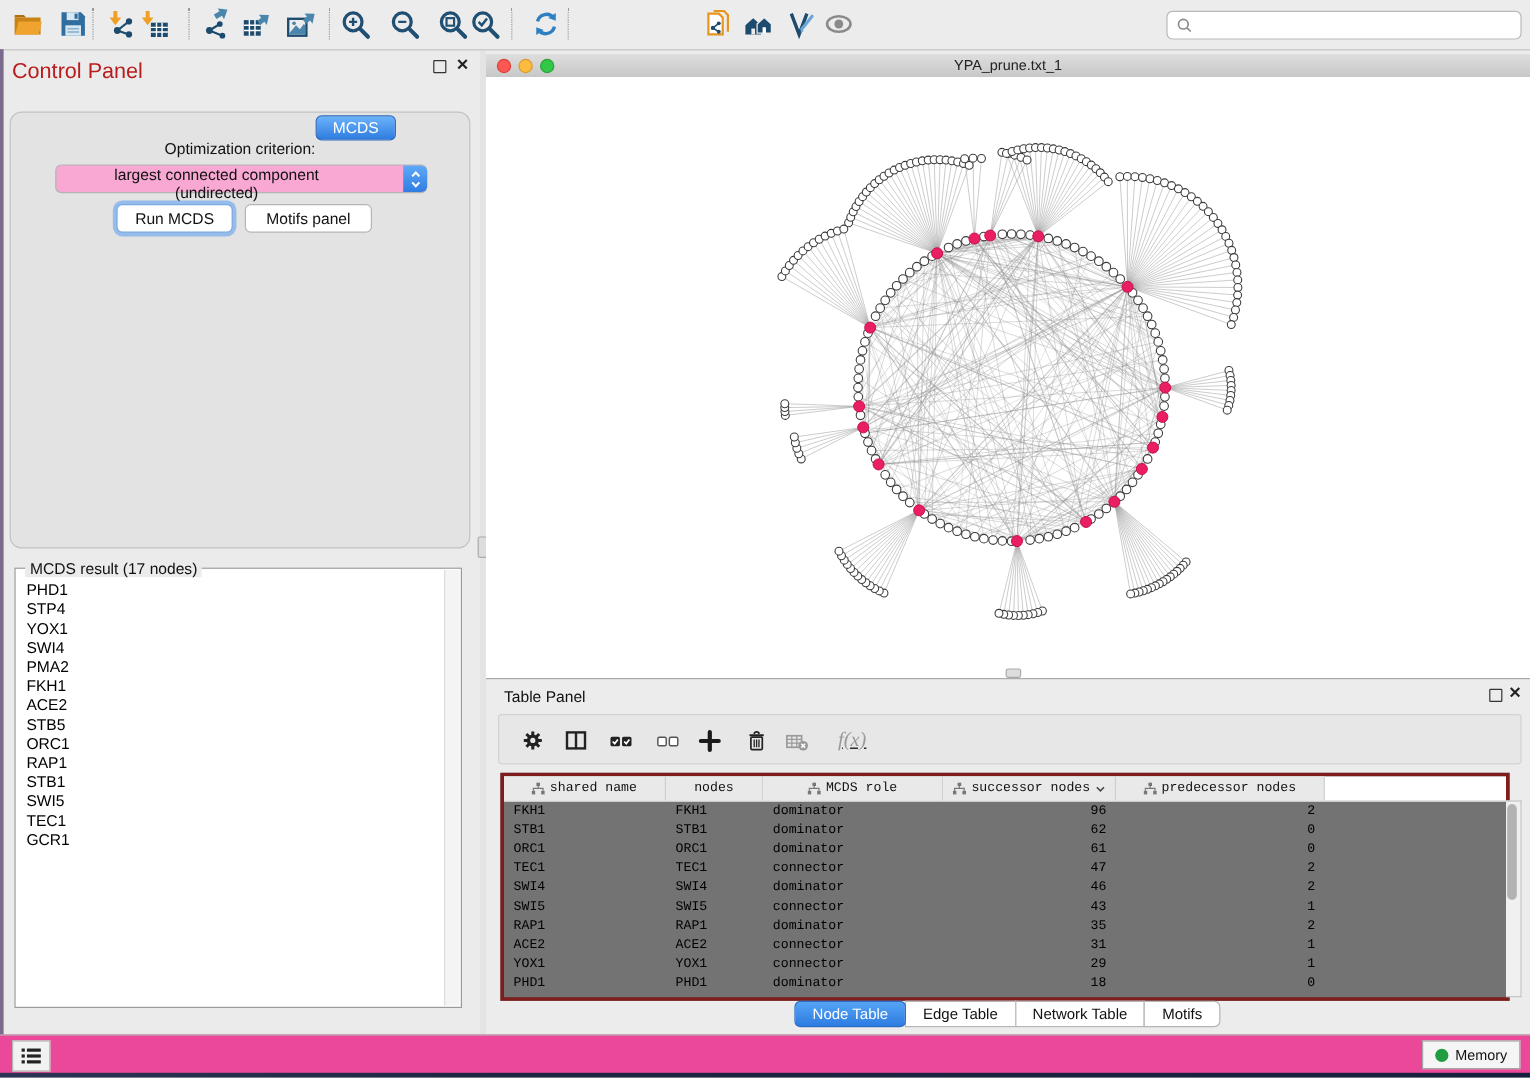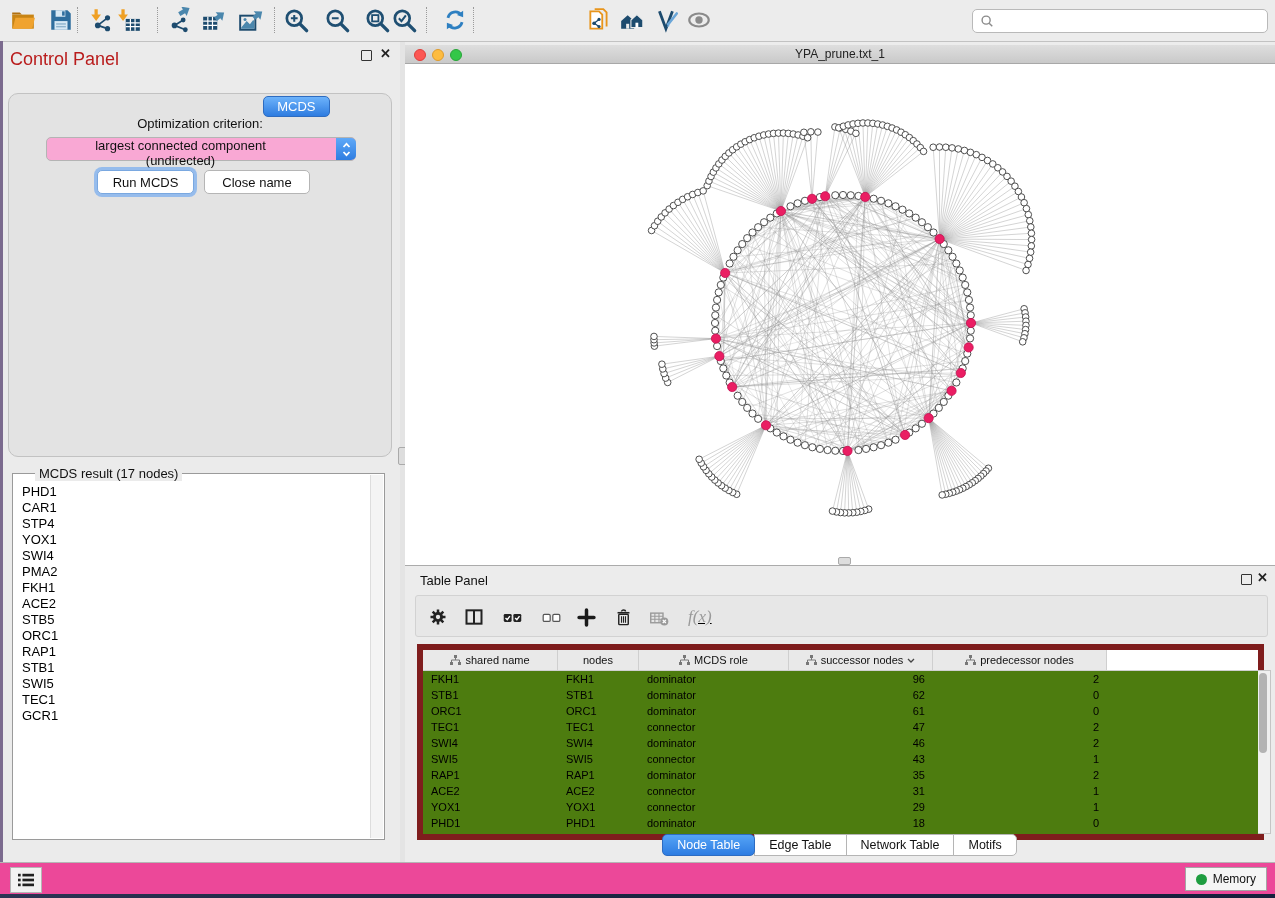--- a/index.html
+++ b/index.html
@@ -32,44 +32,44 @@
   .cbody{position:absolute;left:8px;top:52px;width:382px;height:362px;background:#e3e3e3;border:1px solid #c2c2c2;border-radius:10px;}
   .opt-label{position:absolute;left:0;top:22px;width:100%;text-align:center;font-size:13px;color:#111;}
   .selbox{position:absolute;left:37px;top:43px;width:308px;height:22px;background:#f9a8d4;border:1px solid #b4b4b4;border-radius:5px;display:flex;gap:36px;}
   .selbox .val{flex:1;text-align:center;font-size:13px;color:#111;padding-left:14px;}
   .stepper{width:20px;height:22px;margin-right:-1px;border-radius:0 5px 5px 0;background:linear-gradient(#5fa9f8,#2f7de1);display:flex;align-items:center;justify-content:center;}
   .btnrow{position:absolute;left:0;top:76px;width:100%;height:20px;}
   .pbtn{position:absolute;height:22px;background:#fff;border:1px solid #b5b5b5;border-radius:5px;font-size:13px;color:#111;
         display:flex;align-items:center;justify-content:center;}
   .pbtn.focus{box-shadow:0 0 0 3px rgba(98,162,242,.6);border-color:#7aa8e0;}
   .fieldset{position:absolute;left:12px;top:432px;width:371px;height:365px;background:#fff;border:1px solid #9a9a9a;}
-  .legend{position:absolute;left:8px;top:-8px;background:#ebebeb;padding:0 4px;font-size:13px;color:#111;margin-left:14px;}
+  .legend{position:absolute;left:8px;top:-8px;background:#ebebeb;padding:0 4px;font-size:13px;color:#111;}
   .mcds-list{position:absolute;left:1px;top:10px;bottom:1px;right:13px;overflow:hidden;}
   .mcds-item{font-size:13px;line-height:16px;padding-left:8px;color:#000;}
   .vscroll-track{position:absolute;right:1px;top:1px;bottom:1px;width:12px;background:#f4f4f4;border-left:1px solid #ddd;}
 
   .vsplit{position:absolute;left:400px;top:41px;width:5px;height:821px;background:#e4e4e4;}
   .vsplit .grip{position:absolute;left:-2px;top:406px;width:9px;height:16px;background:#ddd;border:1px solid #aaa;border-radius:2px;}
 
   
   .rcol{position:absolute;left:405px;top:41px;width:870px;height:821px;}
   .netwin{position:absolute;left:0;top:4px;width:870px;height:540px;background:#fff;}
   .net-titlebar{position:absolute;left:0;top:0;width:100%;height:18px;background:linear-gradient(#dedede,#c9c9c9);border-bottom:1px solid #a8a8a8;}
   .tl{position:absolute;top:4px;width:10px;height:10px;border-radius:50%;}
   .net-title{position:absolute;left:0;top:2px;width:100%;text-align:center;font-size:12px;color:#222;}
   .net-canvas{position:absolute;left:0;top:19px;width:870px;height:501px;background:#fff;}
   .hsplit-grip{position:absolute;left:433px;top:516px;width:11px;height:6px;background:#ddd;border:1px solid #aaa;border-radius:2px;z-index:5;}
 
   
   .tpanel{position:absolute;left:0;top:524px;width:870px;height:297px;background:#ececec;border-top:1px solid #ababab;}
   .tpanel-title{position:absolute;left:15px;top:7px;font-size:13px;color:#111;}
   .ttoolbar{position:absolute;left:10px;top:29px;width:851px;height:40px;background:#e7e7e7;border:1px solid #d2d2d2;border-radius:3px;}
-  .ttb{position:absolute;top:8px;width:26px;height:26px;display:flex;align-items:center;justify-content:flex-start;text-decoration:underline;}
+  .ttb{position:absolute;top:8px;width:26px;height:26px;display:flex;align-items:center;justify-content:flex-end;text-decoration:underline;}
   .fx{font-family:"Liberation Serif",serif;font-style:italic;font-size:17px;color:#9a9a9a;}
-  .tgrid{position:absolute;left:12px;top:78px;width:835px;height:184px;background:#4d7c0f;border:6px solid #7f1d1d;}
+  .tgrid{position:absolute;left:12px;top:78px;width:835px;height:184px;background:#737373;border:3px solid #7f1d1d;font-family:Liberation Mono, monospace;}
   .thead{display:flex;height:20px;border-bottom:1px solid #cfcfcf;background:#fff;}
   .thcell{display:flex;align-items:center;justify-content:center;gap:4px;background:#e9e9e9;border-right:1px solid #cfcfcf;
           font-size:11px;color:#111;box-sizing:border-box;}
   .trow{display:flex;height:16px;}
   .tcell{font-size:11px;color:#000;line-height:16px;box-sizing:border-box;white-space:nowrap;overflow:hidden;}
   .tcell.l{padding-left:8px;text-align:left;}
   .tcell.r{padding-right:8px;text-align:right;}
   .c0{width:135px}.c1{width:81px}.c2{width:150px}.c3{width:144px}.c4{width:174px}
   .tscroll{position:absolute;right:-13px;top:20px;bottom:0;width:12px;background:#f0f0f0;border:1px solid #c5c5c5;border-left:none;}
   .tscroll .thumb{position:absolute;left:1px;top:2px;width:8px;height:80px;background:#b3b3b3;border-radius:4px;}
@@ -248,28 +248,27 @@
       <div class="selbox">
         <span class="val">largest connected component (undirected)</span>
         <span class="stepper">
           <svg width="9" height="15" viewBox="0 0 9 15">
               <path d="M1.5 5 L4.5 1.8 L7.5 5 M1.5 10 L4.5 13.2 L7.5 10" fill="none" stroke="#fff" stroke-width="1.7"></path>
             </svg>
         </span>
       </div>
       <div class="btnrow">
         <div class="pbtn focus" style="left:88px;width:95px">Run MCDS</div>
-        <div class="pbtn" style="left:195px;width:104px">Close name</div>
+        <div class="pbtn" style="left:195px;width:104px">Motifs panel</div>
       </div>
     </div>
     <div class="fieldset">
       <span class="legend">MCDS result (17 nodes)</span>
       <div class="mcds-list">
           <div class="mcds-item">PHD1</div>
-          <div class="mcds-item">CAR1</div>
           <div class="mcds-item">STP4</div>
           <div class="mcds-item">YOX1</div>
           <div class="mcds-item">SWI4</div>
           <div class="mcds-item">PMA2</div>
           <div class="mcds-item">FKH1</div>
           <div class="mcds-item">ACE2</div>
           <div class="mcds-item">STB5</div>
           <div class="mcds-item">ORC1</div>
           <div class="mcds-item">RAP1</div>
           <div class="mcds-item">STB1</div>

